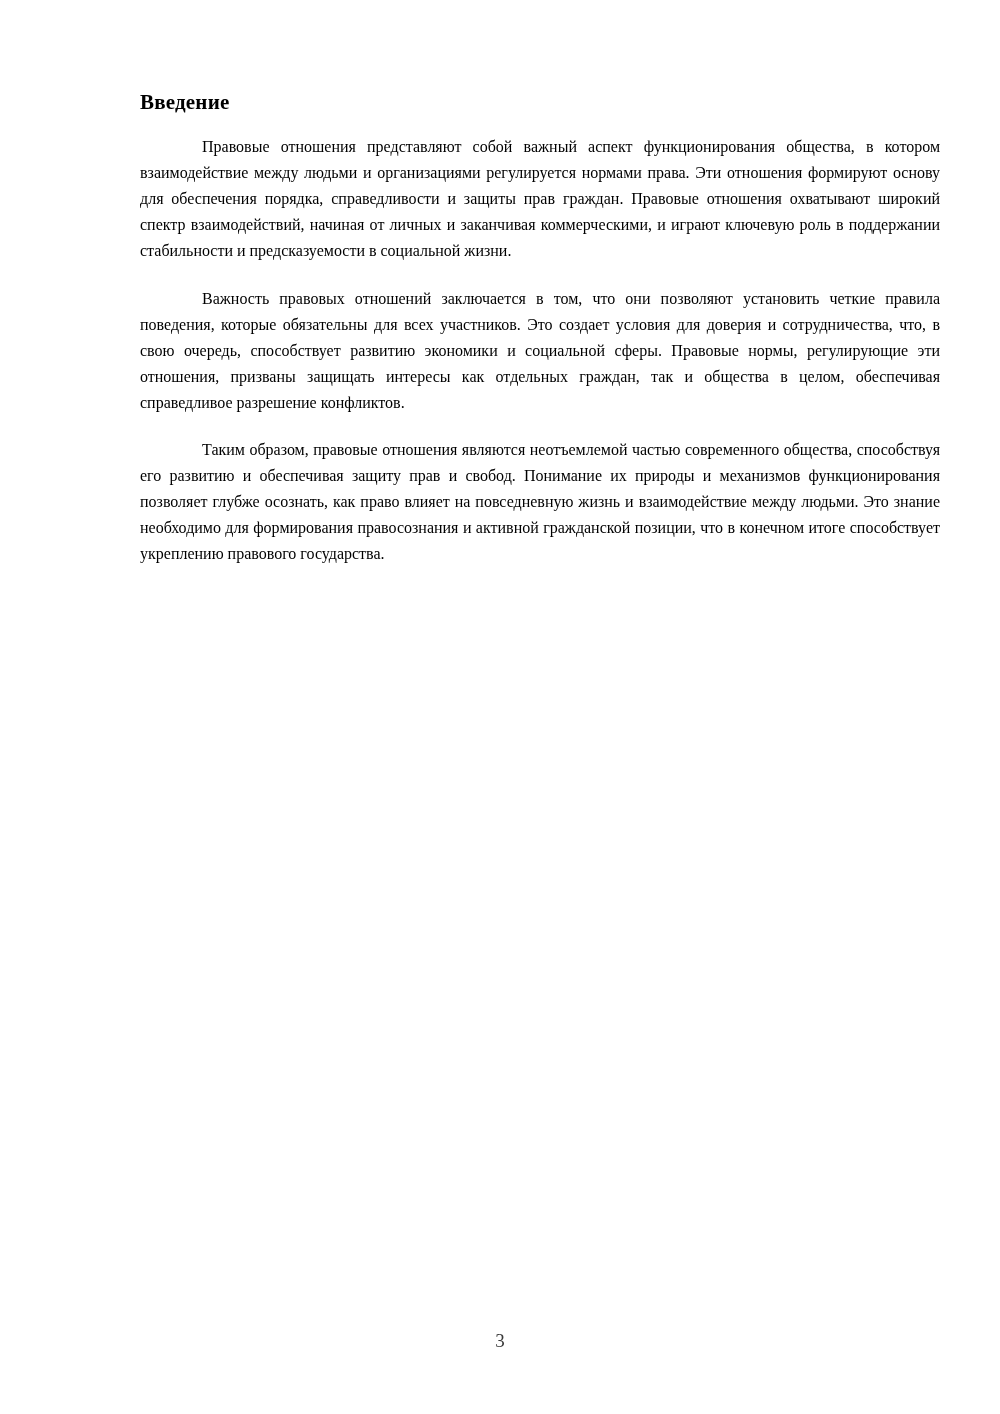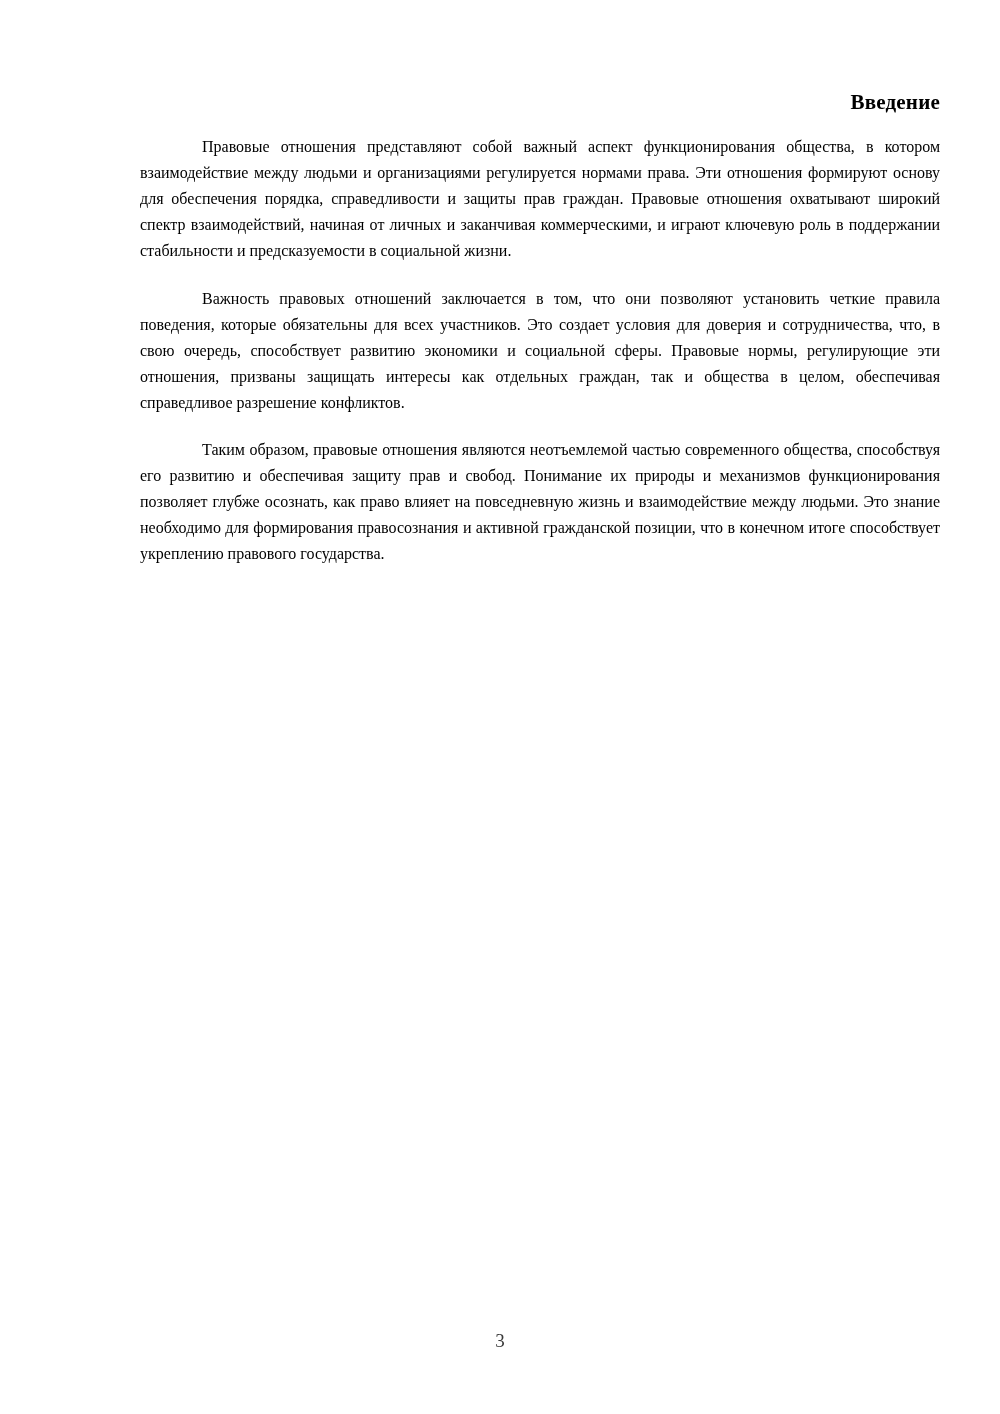--- a/index.html
+++ b/index.html
@@ -17,21 +17,21 @@
     color: #000000;
     overflow: hidden;
   }
   .content {
     position: absolute;
     left: 140px;
     top: 88px;
     width: 800px;
   }
   .doc-title {
-    text-align: right;
+    text-align: left;
     font-weight: bold;
     font-size: 21px;
     line-height: 1.35;
     margin: 0 0 18px 0;
     letter-spacing: 0.2px;
   }
   .para {
     text-align: justify;
     text-justify: inter-word;
     font-size: 16px;

